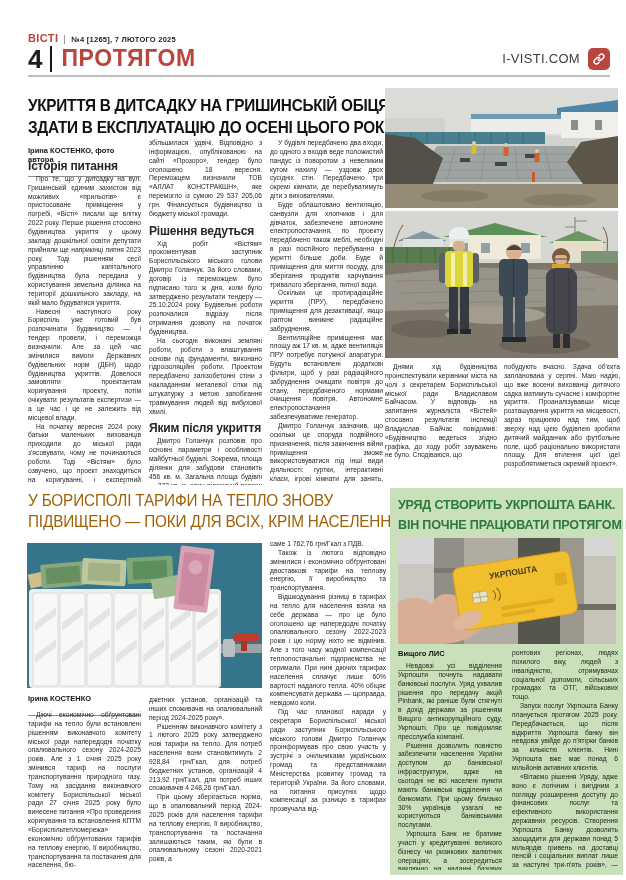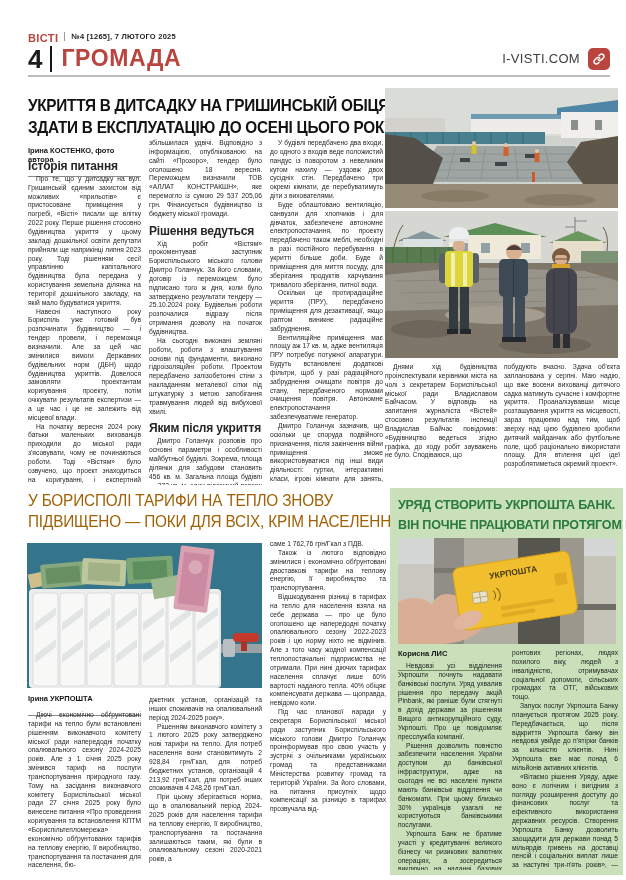--- a/index.html
+++ b/index.html
@@ -1,20 +1,20 @@
 <!DOCTYPE html>
 <html lang="uk" style="--red: #b9453e; --green-title: #2a7a3b; --green-bg: #c9e0bb;"><head>
 <meta charset="utf-8">
 <style>
   *{box-sizing:border-box;margin:0;padding:0}
   html,body{background:#e9e9e9}
   .page{position:relative;width:626px;height:880px;margin:0 auto;background:#fff;
         font-family:"Liberation Sans",sans-serif;color:#1c1c1c;overflow:hidden}
   
-  .masthead{position:absolute;left:28px;top:32px;display:flex;align-items:flex-start;gap:6px}
+  .masthead{position:absolute;left:28px;top:32px;display:flex;align-items:flex-end;gap:6px}
   .brand{color:var(--red);font-weight:700;font-size:11px;letter-spacing:.4px}
   .msep{width:1px;height:9px;background:#9a9a9a}
   .issue{font-size:7.5px;font-weight:700;color:#222;letter-spacing:.25px}
   .sectionbar{position:absolute;left:28px;top:45px;width:582px;height:27px;display:flex;align-items:center}
   .pagenum{font-size:26px;font-weight:700;line-height:1}
   .vline{width:2px;height:26px;background:#161616;margin:0 9px 0 8px}
   .section{color:var(--red);font-size:23px;font-weight:700;letter-spacing:.6px}
   .site{margin-left:auto;font-size:13px;font-weight:400;color:#3d3d3d;letter-spacing:.3px;cursor:pointer}
   .linkbox{width:22px;height:22px;border-radius:5px;background:var(--red);margin-left:8px;
            display:flex;align-items:center;justify-content:center;cursor:pointer}
@@ -50,21 +50,21 @@
 <div class="page">
 
   <div class="masthead">
     <span class="brand">ВІСТІ</span>
     <span class="msep"></span>
     <span class="issue">№4 [1265], 7 ЛЮТОГО 2025</span>
   </div>
   <div class="sectionbar">
     <span class="pagenum">4</span>
     <span class="vline"></span>
-    <span class="section">ГРОМАДА</span>
+    <span class="section">ПРОТЯГОМ</span>
     <span class="site">I-VISTI.COM</span>
     <span class="linkbox">
       <svg viewBox="0 0 24 24" width="14" height="14" aria-hidden="true">
         <path d="M10.6 13.4a4 4 0 0 0 5.7 0l3-3a4 4 0 0 0-5.7-5.7l-1.8 1.8" stroke="#fff" stroke-width="2.4" fill="none" stroke-linecap="round"></path>
         <path d="M13.4 10.6a4 4 0 0 0-5.7 0l-3 3a4 4 0 0 0 5.7 5.7l1.8-1.8" stroke="#fff" stroke-width="2.4" fill="none" stroke-linecap="round"></path>
       </svg>
     </span>
   </div>
   <div class="hrule"></div>
 
@@ -259,21 +259,21 @@
           <rect x="126" y="34" width="30" height="20" fill="#9fb88d"></rect>
         </g>
       <g transform="rotate(7 166 36)">
           <rect x="150" y="4" width="34" height="64" rx="2" fill="#d9a2b2"></rect>
           <rect x="154" y="10" width="26" height="52" fill="#cc8aa2"></rect>
           <circle cx="167" cy="24" r="7" fill="#d9a9b8"></circle>
         </g>
     </svg>
   </div>
 
-  <div class="byline" style="left:28px;top:694px;width:113px">Ірина УКРПОШТА</div>
+  <div class="byline" style="left:28px;top:694px;width:113px">Ірина КОСТЕНКО</div>
   <div class="col" style="left:28px;top:711px;height:164px">
       <p>Діючі економічно обґрунтовані тарифи на тепло були встановлені рішенням виконавчого комітету міської ради напередодні початку опалювального сезону 2024-2025 років. Але з 1 січня 2025 року змінився тариф на послуги транспортування природного газу. Тому на засідання виконавчого комітету Бориспільської міської ради 27 січня 2025 року було винесене питання «Про проведення коригування та встановлення КПТМ «Бориспільтепломережа» економічно обґрунтованих тарифів на теплову енергію, її виробництво, транспортування та постачання для населення, бю-</p>
     </div>
   <div class="col" style="left:149px;top:696px;height:179px">
       <p class="cont">джетних установ, організацій та інших споживачів на опалювальний період 2024-2025 року».</p>
       <p>Рішенням виконавчого комітету з 1 лютого 2025 року затверджено нові тарифи на тепло. Для потреб населення вони становитимуть 2 928,84 грн/Гкал, для потреб бюджетних установ, організацій 4 213,92 грн/Гкал, для потреб інших споживачів 4 248,26 грн/Гкал.</p>
       <p>При цьому зберігається норма, що в опалювальний період 2024-2025 років для населення тарифи на теплову енергію, її виробництво, транспортування та постачання залишаються таким, які були в опалювальному сезоні 2020-2021 років, а</p>
     </div>
   <div class="col" style="left:270px;top:540px;width:116px;height:335px">
       <p class="cont">саме 1 762,76 грн/Гкал з ПДВ.</p>
@@ -308,21 +308,21 @@
         <path d="M74,53.5 h15 M81.5,48 v11" stroke="#b5a262" stroke-width="0.8"></path>
         <path d="M95,49 a6,6 0 0 1 0,9 M99,47 a9,9 0 0 1 0,13" stroke="#463a12" stroke-width="1" fill="none" opacity="0.7"></path>
         <rect x="100" y="66" width="54" height="4" rx="2" fill="#e0ab22"></rect>
         <rect x="100" y="73" width="34" height="4" rx="2" fill="#e0ab22"></rect>
         <rect x="158" y="42" width="12" height="12" fill="#e0ab22"></rect>
       </g>
       <ellipse cx="70" cy="82" rx="15" ry="8" transform="rotate(-25 70 82)" fill="#e0b79e"></ellipse>
     </svg>
   </div>
 
-  <div class="byline gby" style="left:398px;top:649px;width:104px">Корисна ЛИС</div>
+  <div class="byline gby" style="left:398px;top:649px;width:104px">Вищого ЛИС</div>
   <div class="col gcol" style="left:398px;top:662px;width:104px;height:208px">
       <p>Невдовзі усі відділення Укрпошти почнуть надавати банківські послуги. Уряд ухвалив рішення про передачу акцій Pinbank, які раніше були стягнуті в дохід держави за рішенням Вищого антикорупційного суду, Укрпошті. Про це повідомляє пресслужба компанії.</p>
       <p>Рішення дозволить повністю забезпечити населення України доступом до банківської інфраструктури, адже на сьогодні не всі населені пункти мають банківські відділення чи банкомати. При цьому близько 30% українців узагалі не користуються банківськими послугами.</p>
       <p>Укрпошта Банк не братиме участі у кредитуванні великого бізнесу чи ризикових валютних операціях, а зосередиться виключно на наданні базових послуг з фокусом на населення в сільських та приф-</p>
     </div>
   <div class="col gcol" style="left:512px;top:649px;width:106px;height:221px">
       <p class="cont">ронтових регіонах, людях похилого віку, людей з інвалідністю, отримувачах соціальної допомоги, сільських громадах та ОТГ, військових тощо.</p>
       <p>Запуск послуг Укрпошта Банку планується протягом 2025 року. Передбачається, що після відкриття Укрпошта банку він невдовзі увійде до п'ятірки банків за кількістю клієнтів. Нині Укрпошта вже має понад 6 мільйонів активних клієнтів.</p>
       <p>«Вітаємо рішення Уряду, адже воно є логічним і вигідним з погляду розширення доступу до фінансових послуг та ефективного використання державних ресурсів. Створення Укрпошта Банку дозволить заощадити для держави понад 5 мільярдів гривень на доставці пенсій і соціальних виплат лише за наступні три-п'ять років», — зазначив із цього приводу генеральний директор Укрпошти Ігор Смілянський.</p>
     </div>

